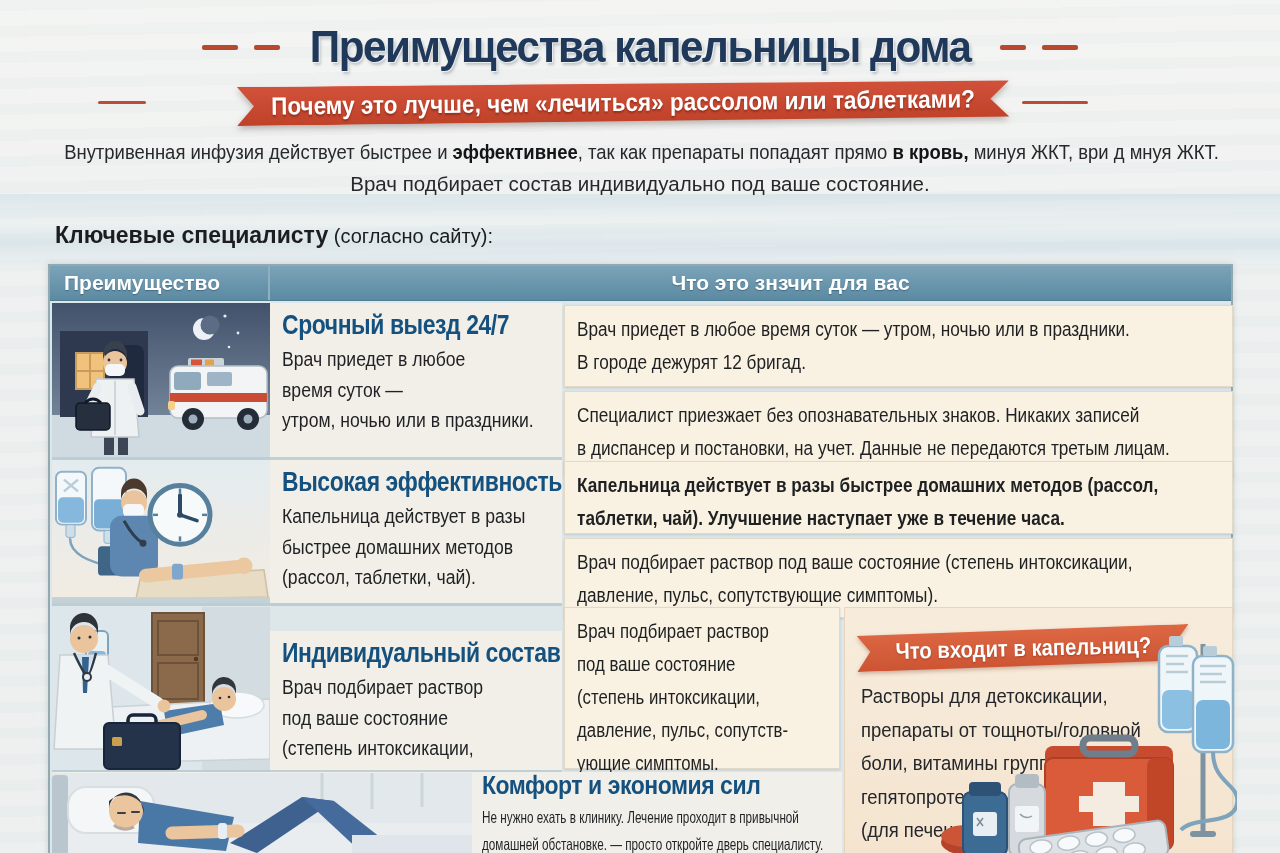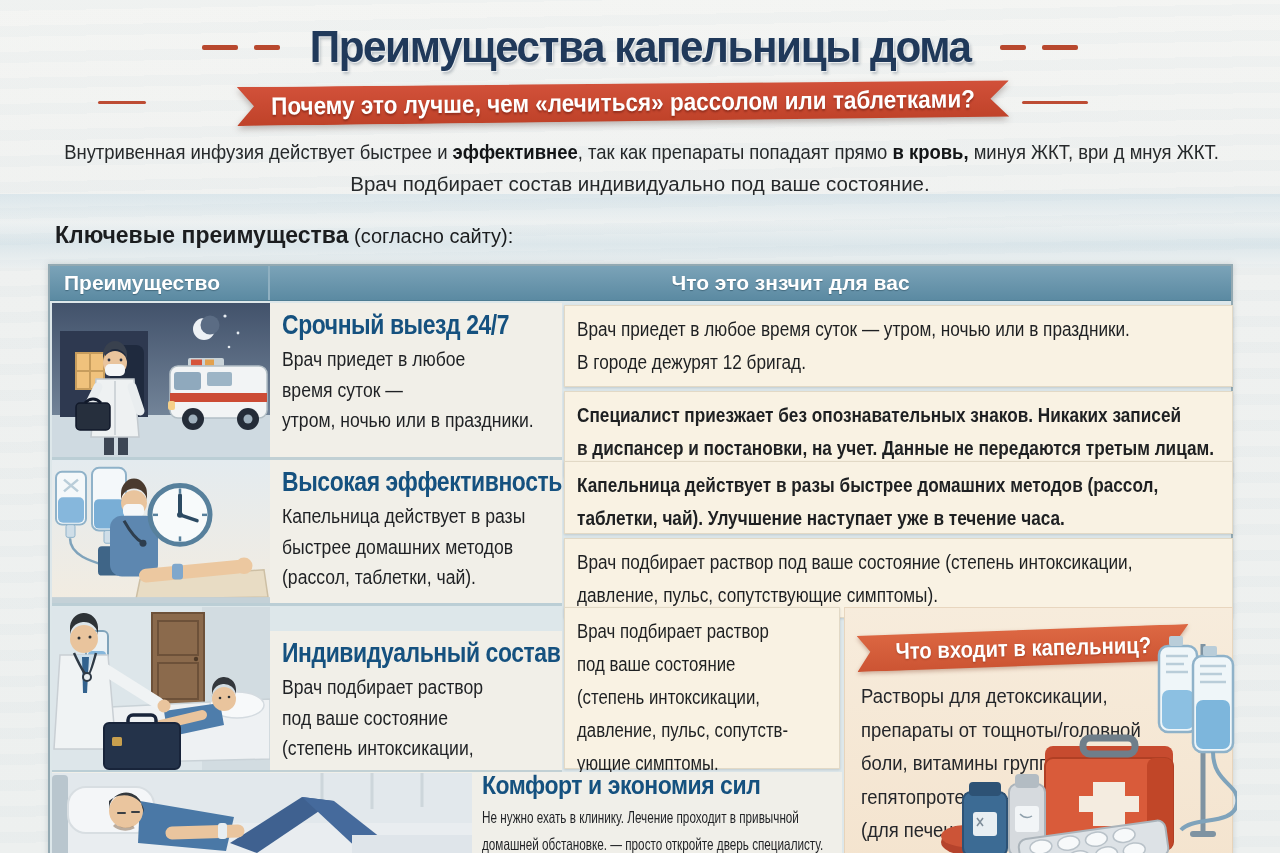--- a/index.html
+++ b/index.html
@@ -55,21 +55,21 @@
   .mid3 { top:341px; height:163px;margin-top:24px; }
   .row-title { font-size:27px; font-weight:700; color:#15517f; white-space:nowrap; transform:scaleX(.85); transform-origin:0 50%; letter-spacing:-.5px; }
   .row-desc { margin-top:3px; font-size:20px; line-height:30.5px; color:#1f2124; white-space:pre-line; width:330px; transform:scaleX(.88); transform-origin:0 0; }
 
   .rowline { position:absolute; left:2px; width:510px; height:3px; background:rgba(173,195,204,.7); }
   .rl1 { top:191px; } .rl2 { top:337px; } .rl3 { top:504px; }
 
   .rcell { position:absolute; left:514px; width:669px; background:#f9f2e3; border:1px solid #e2d9c6; box-shadow:0 1px 2px rgba(90,110,120,.22); padding:7px 12px; }
   .rcell .txt { font-size:20px; line-height:33px; color:#1e2022; white-space:pre-line; width:750px; transform:scaleX(.86); transform-origin:0 0; }
   .c1a { top:39px;  height:82px; }
-  .c1b { top:125px; height:86px;font-weight:bold; }
+  .c1b { top:125px; height:86px; }
   .c2a { top:195px; height:73px;font-weight:bold; }
   .c2b { top:272px; height:80px; }
   .c3  { top:341px; height:162px; width:276px; }
   .c3 .txt { width:300px; transform:scaleX(.84); }
 
   
   .row4bg { position:absolute; left:2px; top:506px; width:790px; height:88px; background:#f0efe9; }
   .mid4 { position:absolute; left:432px; top:505px; width:360px; }
   .mid4 .row-title { font-size:25px; transform:scaleX(.92); }
   .mid4 .row-desc { font-size:16.5px; line-height:27px; width:505px; transform:scaleX(.71); margin-top:4px; }
@@ -107,21 +107,21 @@
     </div>
   </div>
   <span class="thinline tl-right"></span>
 
   <p class="intro">
     <span class="fit"><span>Внутривенная инфузия действует быстрее и </span><b>эффективнее</b><span>, так как препараты попадаят прямо </span><b>в кровь,</b><span> минуя ЖКТ, ври д мнуя ЖКТ.</span></span><br>
     <span>Врач подбирает состав индивидуально под ваше состояние.</span>
   </p>
 
   <div class="section-heading">
-    <b>Ключевые преимущества</b><span class="suffix"> (согласно сайту):</span>
+    <b>Ключевые специалисту</b><span class="suffix"> (согласно сайту):</span>
   </div>
 
   <div class="table">
     <div class="thead">
       <div class="th th1">Преимущество</div>
       <div class="th th2">Что это знзчит для вас</div>
     </div>
 
     <div class="img-cell img1">
       <svg viewBox="0 0 218 154" preserveAspectRatio="none">

